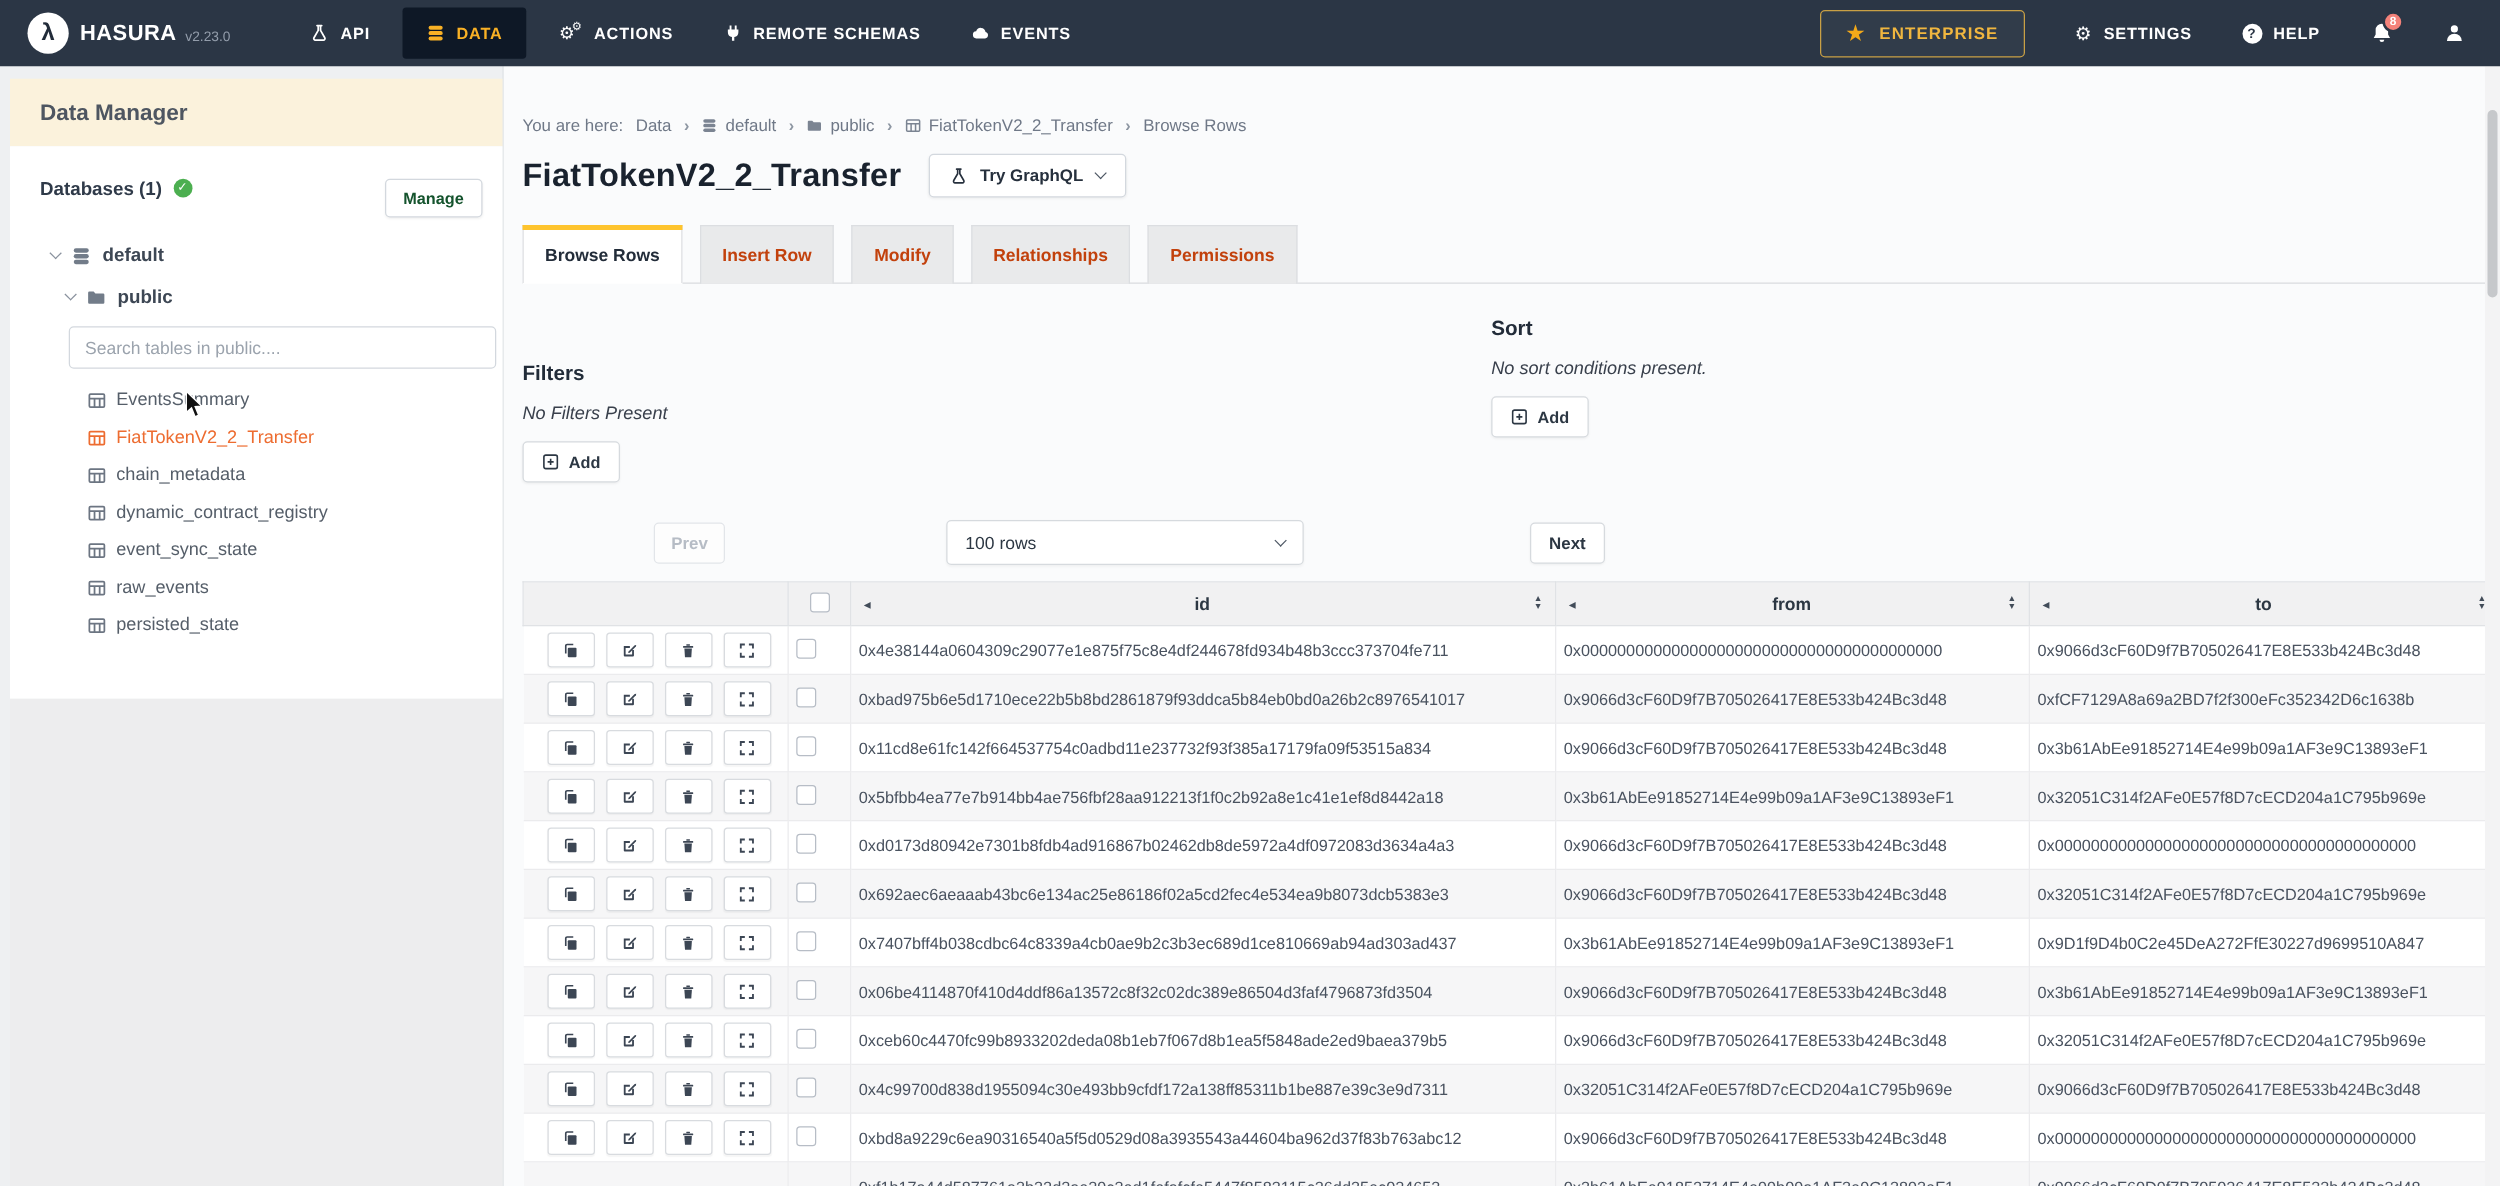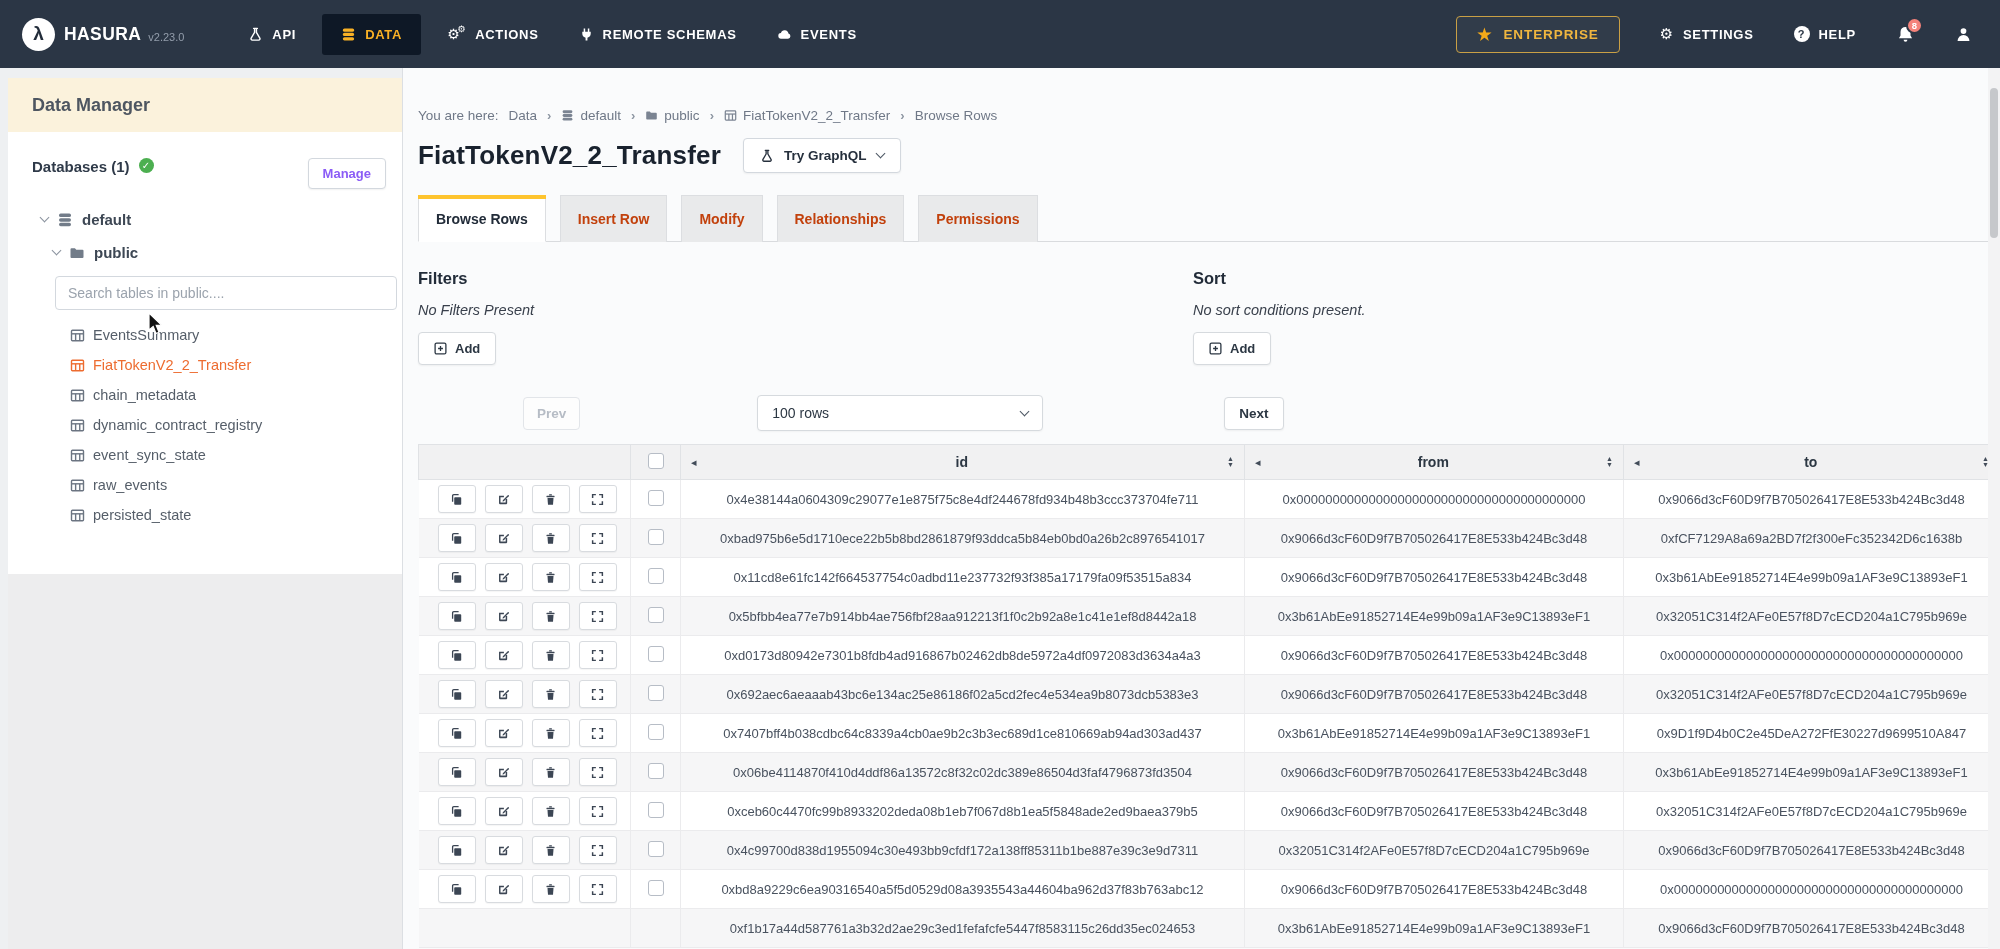--- a/index.html
+++ b/index.html
@@ -6,21 +6,21 @@
   html,body { margin:0; padding:0; }
   body {
     width:2000px; height:949px; overflow:hidden; position:relative;
     background:#eef0f2;
     font-family:"Liberation Sans","DejaVu Sans",sans-serif;
     -webkit-font-smoothing:antialiased;
   }
   svg { display:block; }
 
   
-  .navbar { height:68px; background:#2b3645; display:flex; align-items:center; padding:0 28px 0 22px; position:relative; z-index:5; }
+  .navbar { height:53px; background:#2b3645; display:flex; align-items:center; padding:0 28px 0 22px; position:relative; z-index:5; }
   .logo { width:33px; height:33px; border-radius:50%; background:#fff; display:flex; align-items:center; justify-content:center; cursor:pointer; }
   .logo::after { content:"λ"; color:#222c3a; font-size:19px; font-weight:bold; }
   .brand { color:#fff; font-size:17.5px; font-weight:bold; letter-spacing:.4px; margin-left:9px; }
   .version { color:#939dab; font-size:11px; margin-left:7px; padding-top:6px; }
   .nav-items { display:flex; align-items:center; height:53px; margin-left:44px; }
   .nav-item { display:flex; align-items:center; gap:9px; color:#fff; font-size:13px; font-weight:bold; letter-spacing:.7px; padding:0 20px; height:53px; cursor:pointer; text-decoration:none; }
   .nav-item svg { width:15px; height:15px; }
   .nav-item.active { background:#0e1826; color:#f9b125; height:41px; border-radius:3px; margin:0 6px; padding:0 19px; }
   .gears { display:inline-flex; align-items:flex-start; }
   .gears i { font-style:normal; }
@@ -40,21 +40,21 @@
   
   .layout { display:flex; height:896px; }
 
   
   .sidebar { width:395px; margin-left:8px; display:flex; flex-direction:column; border-right:1px solid #dcdfe3; padding-top:10px; }
   .dm-header { height:54px; background:#fbf2dc; display:flex; align-items:center; padding-left:24px; font-size:18px; font-weight:bold; color:#4e5661; flex:none; }
   .sidebar-white { background:#fff; padding-bottom:44px; flex:none; }
   .db-row { display:flex; align-items:flex-start; padding:26px 16px 0 24px; }
   .db-label { font-size:15px; font-weight:bold; color:#2f3a49; }
   .check-badge { width:15px; height:15px; border-radius:50%; background:#4caf50; color:#fff; font-size:10px; display:inline-flex; align-items:center; justify-content:center; margin-left:9px; }
-  .manage-btn { margin-left:auto; background:#fff; border:1px solid #d3d8de; border-radius:4px; padding:7px 14px; font-size:13px; font-weight:bold; color:#8b5cf6; box-shadow:0 1px 2px rgba(0,0,0,.06); cursor:pointer; font-family:inherit; }
+  .manage-btn { margin-left:auto; background:#fff; border:1px solid #d3d8de; border-radius:4px; padding:7px 14px; font-size:13px; font-weight:bold; color:#14532d; box-shadow:0 1px 2px rgba(0,0,0,.06); cursor:pointer; font-family:inherit; }
   .tree-row { display:flex; align-items:center; gap:9px; font-size:15px; font-weight:bold; color:#3d4754; cursor:pointer; }
   .tree-row svg { width:16px; height:16px; color:#727c89; }
   .lvl1 { padding-left:33px; margin-top:22px; }
   .lvl2 { padding-left:45px; margin-top:16px; }
   .chev { width:7px; height:7px; border-right:1.8px solid #8a929e; border-bottom:1.8px solid #8a929e; transform:rotate(45deg); margin-top:-4px; flex:none; }
   .table-search { display:block; margin:15px 6px 4px 47px; width:342px; height:34px; border:1px solid #d3d8de; border-radius:4px; padding:0 12px; font-size:14px; color:#333; background:#fff; font-family:inherit; outline:none; }
   .table-search::placeholder { color:#9ba3ad; }
   .table-list { margin-top:10px; }
   .table-item { display:flex; align-items:center; gap:8px; padding:7px 0 7px 62px; font-size:14.5px; color:#555e69; cursor:pointer; }
   .table-item svg { width:15px; height:15px; color:#6c7582; flex:none; }
@@ -72,21 +72,21 @@
   .title-row { margin-top:15px; display:flex; align-items:center; gap:22px; }
   .page-title { font-size:26px; font-weight:bold; color:#19222e; margin:0; letter-spacing:.2px; }
   .try-graphql { display:flex; align-items:center; gap:10px; background:#fff; border:1px solid #d3d8de; border-radius:4px; padding:9px 16px; font-size:13.5px; font-weight:bold; color:#26303d; box-shadow:0 1px 2px rgba(0,0,0,.05); cursor:pointer; font-family:inherit; }
   .try-graphql svg { width:14px; height:14px; }
   .chev-sm { width:7px; height:7px; border-right:1.8px solid #4c5663; border-bottom:1.8px solid #4c5663; transform:rotate(45deg); margin-top:-4px; }
   .tabs { margin-top:22px; display:flex; gap:14px; border-bottom:1px solid #d9dbde; align-items:flex-end; }
   .tab { position:relative; border:1px solid #dcdee1; border-bottom:none; background:#e9eaeb; color:#c2410c; font-weight:bold; font-size:14px; padding:0 17px; height:47px; display:flex; align-items:center; cursor:pointer; margin-bottom:-1px; font-family:inherit; }
   .tab.active { background:#fff; color:#222c39; border-bottom:1px solid #fff; }
   .tab.active::before { content:""; position:absolute; top:-1px; left:-1px; right:-1px; height:4px; background:#fec42e; }
   .fs-row { display:flex; margin-top:27px; }
-  .filters-col { width:775px; }
+  .filters-col { width:775px;margin-top:36px; }
   .section-title { font-size:16.5px; font-weight:bold; color:#222c39; }
   .empty-text { margin-top:14px; font-size:14.5px; font-style:italic; color:#39404c; }
   .add-btn { margin-top:14px; display:inline-flex; align-items:center; gap:8px; background:#fff; border:1px solid #d6dade; border-radius:4px; padding:8px 15px; font-size:13px; font-weight:bold; color:#2c3743; box-shadow:0 1px 2px rgba(0,0,0,.05); cursor:pointer; font-family:inherit; }
   .add-btn svg { width:13px; height:13px; }
   .actions-row { margin-top:18px; display:flex; gap:10px; }
   .run-btn { background:#fcbf4d; border:1px solid #eaa733; border-radius:4px; padding:9px 15px; font-size:13.5px; font-weight:bold; color:#23180a; cursor:pointer; font-family:inherit; }
   .export-btn { display:flex; align-items:center; gap:9px; background:#fff; border:1px solid #d6dade; border-radius:4px; padding:9px 15px; font-size:13.5px; font-weight:bold; color:#2c3743; box-shadow:0 1px 2px rgba(0,0,0,.05); cursor:pointer; font-family:inherit; }
   .export-btn svg { width:14px; height:14px; }
   .pagination { margin-top:30px; display:flex; align-items:center; }
   .prev-btn { margin-left:105px; border:1px solid #e2e5e9; background:#fdfdfd; border-radius:4px; padding:8px 13px; font-size:13.5px; font-weight:bold; color:#b6bcc5; cursor:default; font-family:inherit; }
@@ -95,21 +95,21 @@
   .next-btn { margin-left:181px; border:1px solid #d6dade; background:#fff; border-radius:4px; padding:8px 14px; font-size:13.5px; font-weight:bold; color:#2c3743; box-shadow:0 1px 2px rgba(0,0,0,.05); cursor:pointer; font-family:inherit; }
 
   
   .data-table { margin-top:13px; border-collapse:collapse; table-layout:fixed; width:1582px; }
   .data-table thead th { background:#f1f1f2; border:1px solid #e0e2e5; height:35px; font-size:14px; font-weight:bold; color:#2c3743; padding:0 10px; }
   .th-inner { display:flex; align-items:center; }
   .caret { color:#424c59; font-size:11px; font-style:normal; }
   .th-label { flex:1; text-align:center; }
   .sorter { display:flex; flex-direction:column; line-height:6px; font-size:7px; color:#424c59; cursor:pointer; }
   .sorter i { font-style:normal; }
-  .data-table tbody td { border-right:1px solid #ebebed; border-bottom:1px solid #ebebed; height:39px; font-size:13px; color:#49525f; text-align:center; padding:0 6px; overflow:hidden; white-space:nowrap; }
+  .data-table tbody td { border-right:1px solid #ebebed; border-bottom:1px solid #ebebed; height:39px; font-size:13px; color:#49525f; text-align:left; padding:0 6px; overflow:hidden; white-space:nowrap; }
   .data-table tbody tr:nth-child(odd) { background:#fff; }
   .data-table tbody tr:nth-child(even) { background:#f6f6f7; }
   .row-actions { display:flex; gap:9px; padding-left:13px; align-items:center; }
   .icon-btn { width:38px; height:28px; border:1px solid #d8dbdf; border-radius:3px; background:#fff; display:flex; align-items:center; justify-content:center; color:#3c4654; cursor:pointer; box-shadow:0 1px 1px rgba(0,0,0,.04); padding:0; }
   .icon-btn svg { width:13px; height:13px; }
   .checkbox { width:16px; height:16px; border:1.5px solid #b7bdc6; border-radius:3px; background:#fff; display:inline-block; cursor:pointer; }
 
   
   .scrollbar { position:absolute; right:0; top:53px; width:12px; height:896px; background:#f3f3f4; }
   .scroll-thumb { position:absolute; top:35px; left:2px; width:8px; height:150px; background:#c6c8cb; border-radius:4px; }

